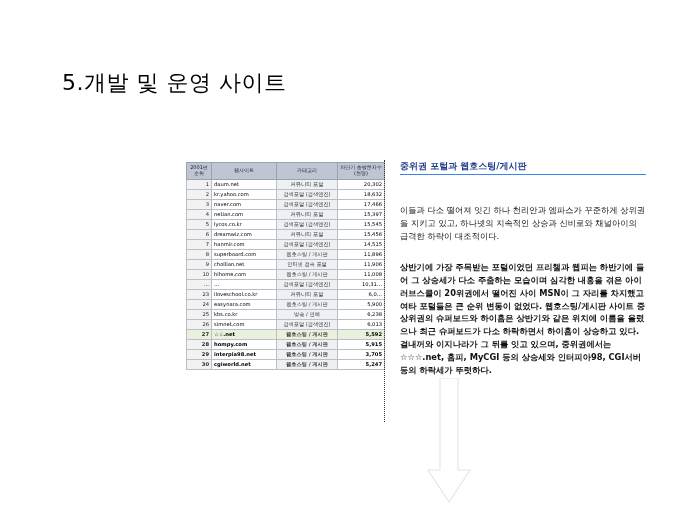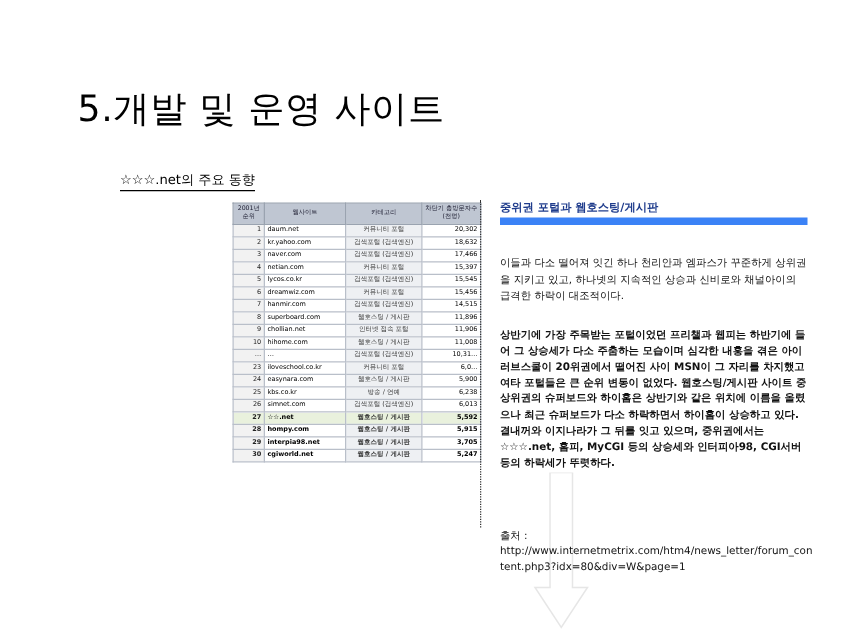--- a/index.html
+++ b/index.html
@@ -16,21 +16,21 @@
   }
   .slide {
     position: absolute;
     left: 0; top: 0;
     width: 680px; height: 510px;
   }
   .title {
     position: absolute;
     left: 62px;
     top: 68px;
-    font-size: 29px;
+    font-size: 22px;
     color: #000000;
     letter-spacing: 0.5px;
     font-family: "DejaVu Sans", "Liberation Sans", sans-serif;
     text-align: center;
   }
   .subtitle {
     position: absolute;
     left: 96px;
     top: 137px;
     font-size: 10.5px;
@@ -105,21 +105,21 @@
   .rt {
     position: absolute;
     left: 400px;
     width: 246px;
   }
   .rt-head {
     top: 160px;
     font-size: 9px;
     font-weight: bold;
     color: #1f3c8c;
-    border-bottom: 6px solid #3b82f6;
+    border-bottom: 1px solid #3b82f6;
     display: inline-block;
     padding-bottom: 1px;
   }
   .rt-para {
     font-size: 8.3px;
     line-height: 1.55;
     color: #111;
     margin-top: 20px;
   }
   #para1 { top: 184px; }
@@ -134,21 +134,20 @@
     color: #111;
     word-break: break-all;
   }
 </style>
 </head>
 <body>
 
 <div class="slide">
 
   <div class="title">5.개발 및 운영 사이트</div>
-  <div class="subtitle">☆☆☆.net의 주요 동향</div>
 
   <div class="table-wrap">
     <table class="rank">
       <thead>
         <tr>
           <th class="col-head-1">2001년
 순위</th>
           <th class="col-head-2">웹사이트</th>
           <th class="col-head-3">카테고리</th>
           <th class="col-head-4">차단기 총방문자수 (천명)</th>
@@ -278,18 +277,14 @@
   </div>
 
   <div class="divider"></div>
 
   <div class="rt rt-head" style="position:absolute;">중위권 포털과 웹호스팅/게시판</div>
   <div class="rt rt-para" id="para1" style="position:absolute;">이들과 다소 떨어져 잇긴 하나 천리안과 엠파스가 꾸준하게 상위권을 지키고 있고, 하나넷의 지속적인 상승과 신비로와 채널아이의 급격한 하락이 대조적이다.</div>
   <div class="rt rt-para" id="para2" style="position:absolute;">
     <span>상반기에 가장 주목받는 포털이었던 프리챌과 웹피는 하반기에 들어 그 상승세가 다소 주춤하는 모습이며 심각한 내홍을 겪은 아이러브스쿨이 20위권에서 떨어진 사이 MSN이 그 자리를 차지했고 여타 포털들은 큰 순위 변동이 없었다. 웹호스팅/게시판 사이트 중 상위권의 슈퍼보드와 하이홈은 상반기와 같은 위치에 이름을 올렸으나 최근 슈퍼보드가 다소 하락하면서 하이홈이 상승하고 있다. 결내꺼와 이지나라가 그 뒤를 잇고 있으며, 중위권에서는 ☆☆☆.net, 홈피, MyCGI 등의 상승세와 인터피아98, CGI서버 등의 하락세가 뚜렷하다.</span>
   </div>
 
-  <div class="src">
-    <div>출처 :</div>
-    <div>http://www.internetmetrix.com/htm4/news_letter/forum_content.php3?idx=80&amp;div=W&amp;page=1</div>
-  </div>
 
 </div>
 
 </body></html>

